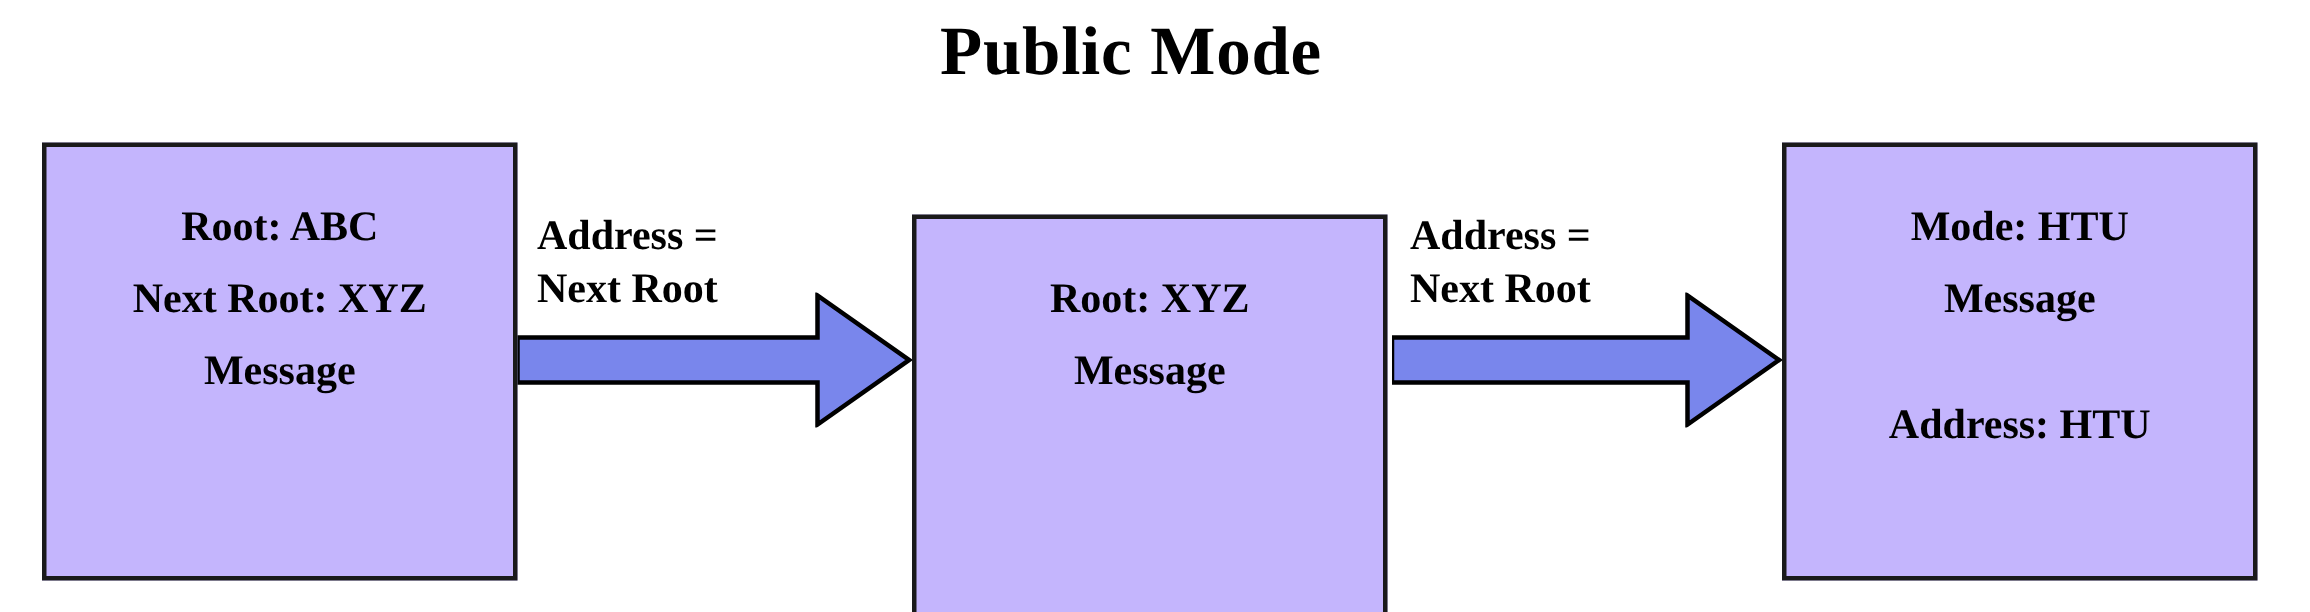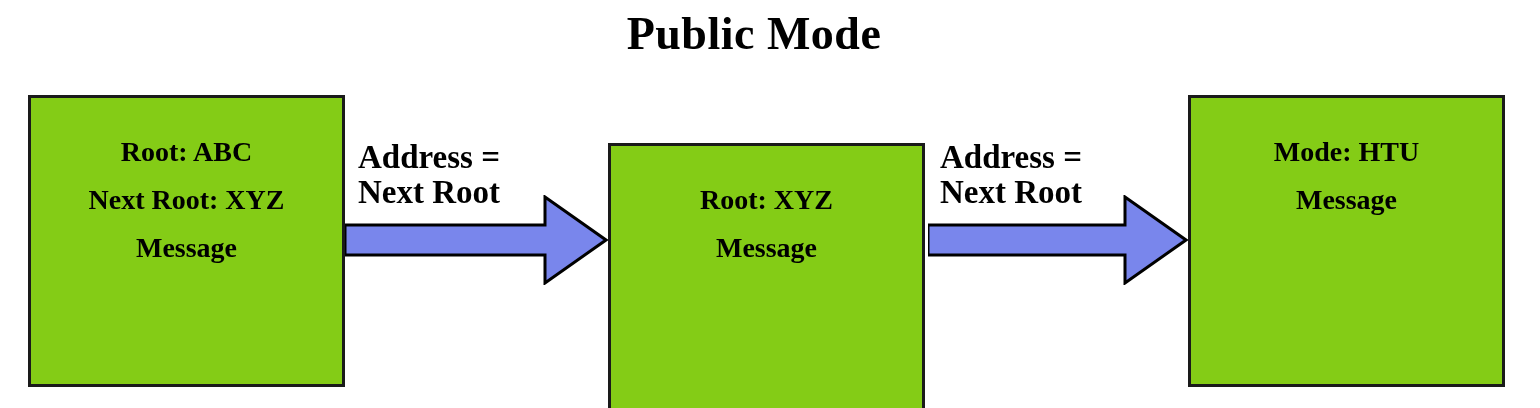--- a/index.html
+++ b/index.html
@@ -26,21 +26,21 @@
     font-size: 46px;
     line-height: 56px;
     letter-spacing: 0.5px;
   }
   .node {
     position: absolute;
     top: 95px;
     width: 317px;
     height: 292px;
     box-sizing: border-box;
-    background: #84cc16;
+    background: #c4b5fd;
     border: 3px solid #1a1a1a;
     display: flex;
     flex-direction: column;
     align-items: center;
     padding-top: 30px;
     text-align: center;
   }
   .node-1 { left: 28px; }
   .node-2 { left: 608px; margin-top: 48px; }
   .node-3 { left: 1188px; }
@@ -48,21 +48,21 @@
     font-size: 28px;
     line-height: 48px;
     white-space: nowrap;
   }
   .spacer {
     height: 36px;
   }
   .arrow-label {
     position: absolute;
     top: 140px;
-    font-size: 33px;
+    font-size: 28px;
     line-height: 35px;
     white-space: pre-line;
   }
   .arrow-label-1 { left: 358px; }
   .arrow-label-2 { left: 940px; }
   .arrow-svg {
     position: absolute;
     top: 195px;
     display: block;
   }
@@ -103,15 +103,16 @@
   <div class="arrow-label arrow-label-2">Address =
 Next Root</div>
   <svg class="arrow-svg arrow-svg-2" width="260" height="90" viewBox="0 0 260 90">
     <polygon points="0,30 197,30 197,2 258,45 197,88 197,60 0,60" fill="#7986ec"></polygon>
   </svg>
 
   <div class="node node-3">
     <div class="line">Mode: HTU</div>
     <div class="line">Message</div>
     <div class="spacer"></div>
+    <div class="line">Address: HTU</div>
   </div>
 
 </div>
 
 </body></html>

